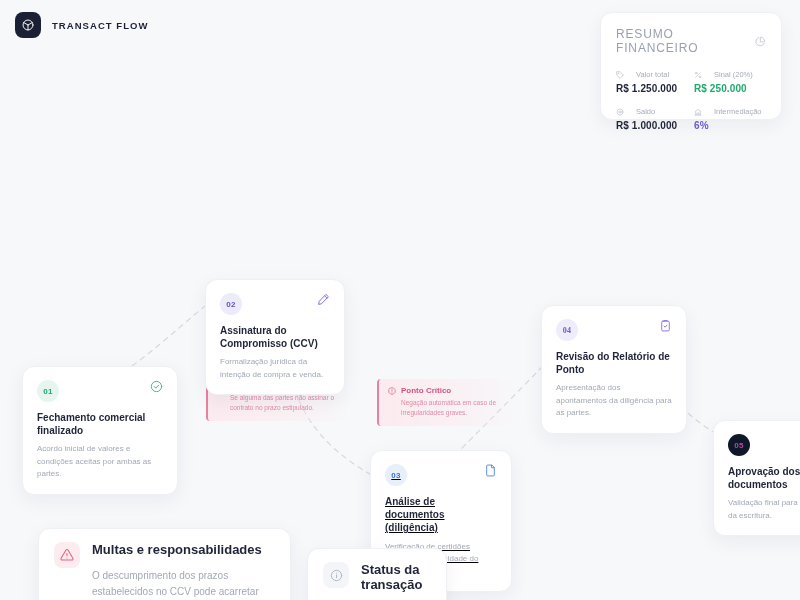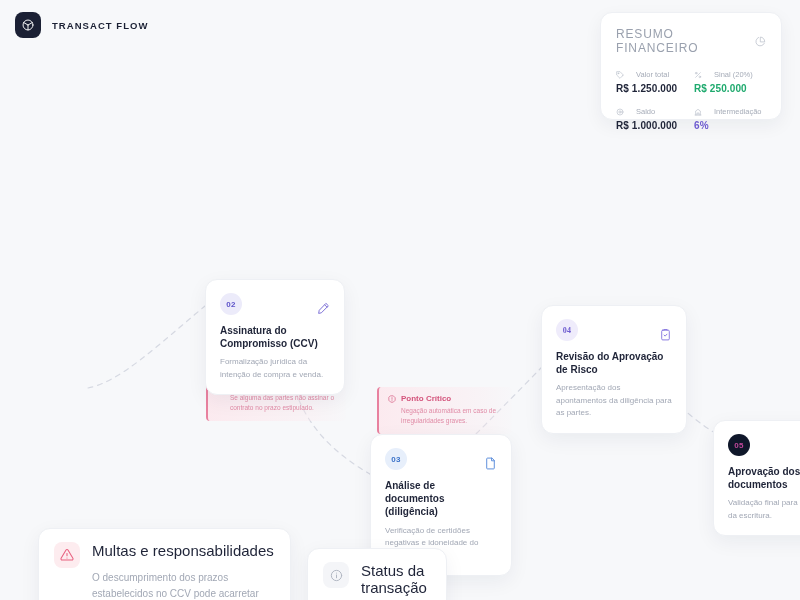--- a/index.html
+++ b/index.html
@@ -45,21 +45,21 @@
   .fin-value.green { color: #1faa6e; }
   .fin-value.violet { color: #6d5bd0; }
 
   
   .card {
     position: absolute; background: #ffffff; border-radius: 12px;
     border: 1px solid #eef0f4;
     box-shadow: 0 6px 20px rgba(25,32,60,0.06);
     padding: 13px 14px; z-index: 3;
   }
-  .card-head { display: flex; align-items: flex-end; justify-content: space-between; height: 22px; }
+  .card-head { display: flex; align-items: flex-start; justify-content: space-between; height: 22px; }
   .badge {
     width: 22px; height: 22px; border-radius: 50%;
     display: flex; align-items: center; justify-content: center;
     font-size: 8px; font-weight: bold; letter-spacing: 0.3px;
   }
   .card-title {
     margin-top: 9px; font-size: 10px; font-weight: bold; color: #1f2438; line-height: 1.32;
   }
   .card-desc {
     margin-top: 6px; font-size: 8px; color: #a2a8b5; line-height: 1.55;
@@ -88,21 +88,21 @@
     border: 1px solid #eef0f4;
     box-shadow: 0 6px 20px rgba(25,32,60,0.06);
     display: flex; gap: 12px; padding: 13px 15px; z-index: 3;
   }
   .info-ico {
     width: 26px; height: 26px; border-radius: 8px; flex: 0 0 26px;
     display: flex; align-items: center; justify-content: center;
   }
   .ico-red { background: #fdecef; }
   .ico-grey { background: #f4f5f8; }
-  .info-title { font-size: 15px; font-weight: normal; color: #1f2438; }
+  .info-title { font-size: 13px; font-weight: bold; color: #1f2438; }
   .info-desc { margin-top: 11px; font-size: 10px; color: #a2a8b5; line-height: 1.62; }
   .status-line { margin-top: 6px; display: flex; align-items: center; gap: 6px; font-size: 8px; color: #5e6472; }
   .dot { width: 5px; height: 5px; border-radius: 50%; background: #28b574; display: inline-block; }
 </style>
 </head>
 <body>
 
 <div id="stage">
 
   <svg id="connectors" viewBox="0 0 800 600">
@@ -177,55 +177,66 @@
               <path d="M5 21V9l7-5 7 5v12"></path>
               <path d="M9 21v-6h6v6"></path>
           </svg>
           <span>Intermediação</span>
         </div>
         <div class="fin-value violet">6%</div>
       </div>
     </div>
   </div>
 
+  <div class="card" style="left:22px; top:366px; width:156px;">
+    <div class="card-head">
+      <div class="badge b-green">01</div>
+      <svg width="13" height="13" viewBox="0 0 24 24" fill="none" stroke="#3fb883" stroke-width="1.8" stroke-linecap="round" stroke-linejoin="round">
+        <circle cx="12" cy="12" r="9.5"></circle>
+          <path d="M8 12.3l2.7 2.7L16 9.6"></path>
+      </svg>
+    </div>
+    <div class="card-title">Fechamento comercial finalizado</div>
+    <div class="card-desc">Acordo inicial de valores e condições aceitas por ambas as partes.</div>
+  </div>
 
   <div class="card" style="left:205px; top:279px; width:140px;">
     <div class="card-head">
       <div class="badge b-indigo">02</div>
       <svg width="13" height="13" viewBox="0 0 24 24" fill="none" stroke="#7b6fd6" stroke-width="1.8" stroke-linecap="round" stroke-linejoin="round">
         <path d="M17 3l4 4L8 20l-5 1 1-5z"></path>
           <path d="M14.5 5.5l4 4"></path>
       </svg>
     </div>
     <div class="card-title">Assinatura do Compromisso (CCV)</div>
     <div class="card-desc">Formalização jurídica da intenção de compra e venda.</div>
   </div>
 
-  <div class="card" style="left:370px; top:434px; width:142px;">
+  <div class="card" style="left:370px; top:450px; width:142px;text-decoration:underline;">
     <div class="card-head">
       <div class="badge b-blue">03</div>
       <svg width="13" height="13" viewBox="0 0 24 24" fill="none" stroke="#5a8ddb" stroke-width="1.8" stroke-linecap="round" stroke-linejoin="round">
         <path d="M14 2H6.5A1.5 1.5 0 0 0 5 3.5v17A1.5 1.5 0 0 0 6.5 22h11a1.5 1.5 0 0 0 1.5-1.5V7z"></path>
         <path d="M14 2v5h5"></path>
       </svg>
     </div>
     <div class="card-title">Análise de documentos (diligência)</div>
     <div class="card-desc">Verificação de certidões negativas e idoneidade do imóvel.</div>
   </div>
 
   <div class="card" style="left:541px; top:305px; width:146px;">
     <div class="card-head">
       <div class="badge b-violet">04</div>
       <svg width="13" height="13" viewBox="0 0 24 24" fill="none" stroke="#8a7ae0" stroke-width="1.8" stroke-linecap="round" stroke-linejoin="round">
         <rect x="5" y="4" width="14" height="18" rx="2"></rect>
         <path d="M9 4V2.8h6V4"></path>
           <path d="M9.3 13l2 2 3.4-3.6"></path>
       </svg>
     </div>
-    <div class="card-title">Revisão do Aprovação de Risco</div>
+    <div class="card-title">Revisão do Relatório de Ponto</div>
     <div class="card-desc">Apresentação dos apontamentos da diligência para as partes.</div>
   </div>
 
   <div class="card" style="left:713px; top:420px; width:142px;">
     <div class="card-head">
       <div class="badge b-pink">05</div>
     </div>
     <div class="card-title">Aprovação dos documentos</div>
     <div class="card-desc">Validação final para prosseguir da escritura.</div>
   </div>
@@ -235,21 +246,21 @@
       <svg width="8" height="8" viewBox="0 0 24 24" fill="none" stroke="#d4547c" stroke-width="2" stroke-linecap="round" stroke-linejoin="round">
         <circle cx="12" cy="12" r="9.5"></circle>
           <path d="M12 7.5v5.2"></path>
           <path d="M12 16.4h.01"></path>
       </svg>
       <span class="alert-title">Risco de bloqueio</span>
     </div>
     <div class="alert-desc">Se alguma das partes não assinar o contrato no prazo estipulado.</div>
   </div>
 
-  <div class="alert-strip" style="left:377px; top:387px; width:135px;">
+  <div class="alert-strip" style="left:377px; top:379px; width:135px;">
     <div class="alert-head">
       <svg width="8" height="8" viewBox="0 0 24 24" fill="none" stroke="#d4547c" stroke-width="2" stroke-linecap="round" stroke-linejoin="round">
         <polygon points="8.2,2.5 15.8,2.5 21.5,8.2 21.5,15.8 15.8,21.5 8.2,21.5 2.5,15.8 2.5,8.2"></polygon>
         <path d="M12 7.8v5"></path>
           <path d="M12 16.3h.01"></path>
       </svg>
       <span class="alert-title">Ponto Crítico</span>
     </div>
     <div class="alert-desc">Negação automática em caso de irregularidades graves.</div>
   </div>

